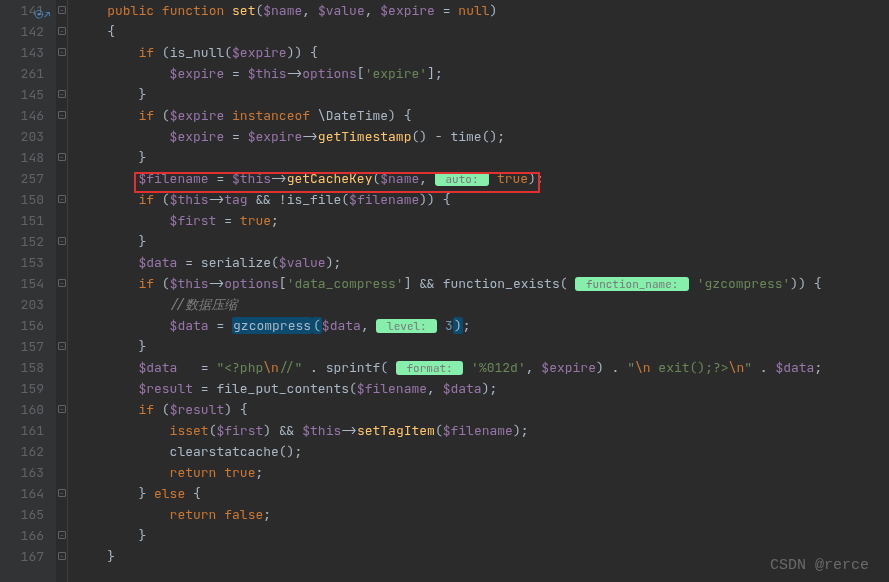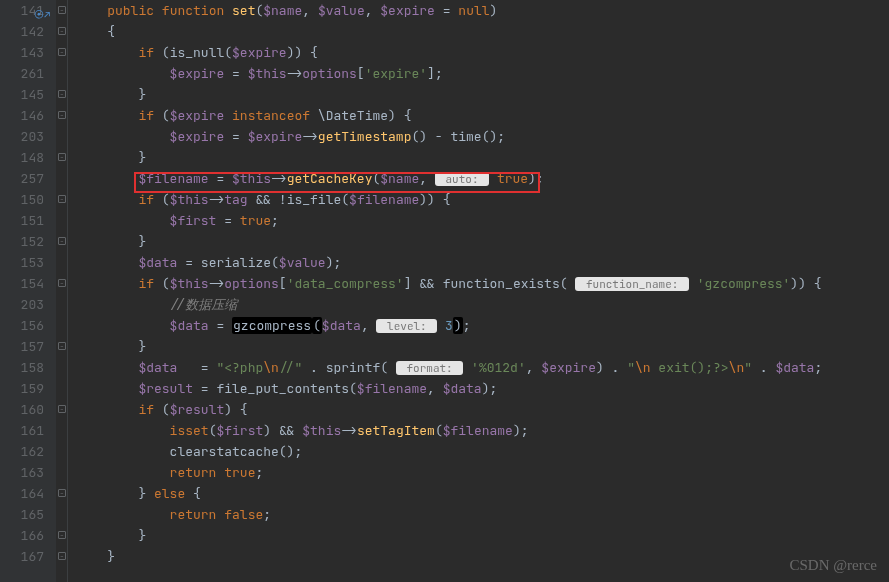--- a/index.html
+++ b/index.html
@@ -56,37 +56,37 @@
   .code .line { height: 21px; }
   .kw { color: #cc7832; }
   .fn { color: #ffc66d; }
   .var { color: #9876aa; }
   .str { color: #6a8759; text-align: center; }
   .num { color: #6897bb; }
   .cmt { color: #808080; font-style: italic; }
   .esc { color: #cc7832; }
   .hint {
     color: #787878;
-    background: #e5e5e5;
+    background: #86efac;
     border-radius: 3px;
     padding: 0 4px;
     font-size: 11px;
   }
   .hl-box {
     position: absolute;
     border: 2px solid #e03030;
     pointer-events: none;
   }
-  .warn-bg { background: #000000; border-radius: 2px; padding: 0 1px;}
+  .warn-bg { background: #0c4a6e; border-radius: 2px; padding: 0 1px;}
   .watermark {
     position: absolute;
-    right: 12px;
+    right: 20px;
     bottom: 6px;
     color: rgba(220,220,220,0.35);
-    font-family: Liberation Serif, serif;
+    font-family: Liberation Mono, monospace;
     font-size: 15px;
     pointer-events: none;
   }
   .icon-target {
     position: absolute;
     left: 34px;
     top: 4px;
     font-size: 10px;
     color: #4a88c7;
   }

